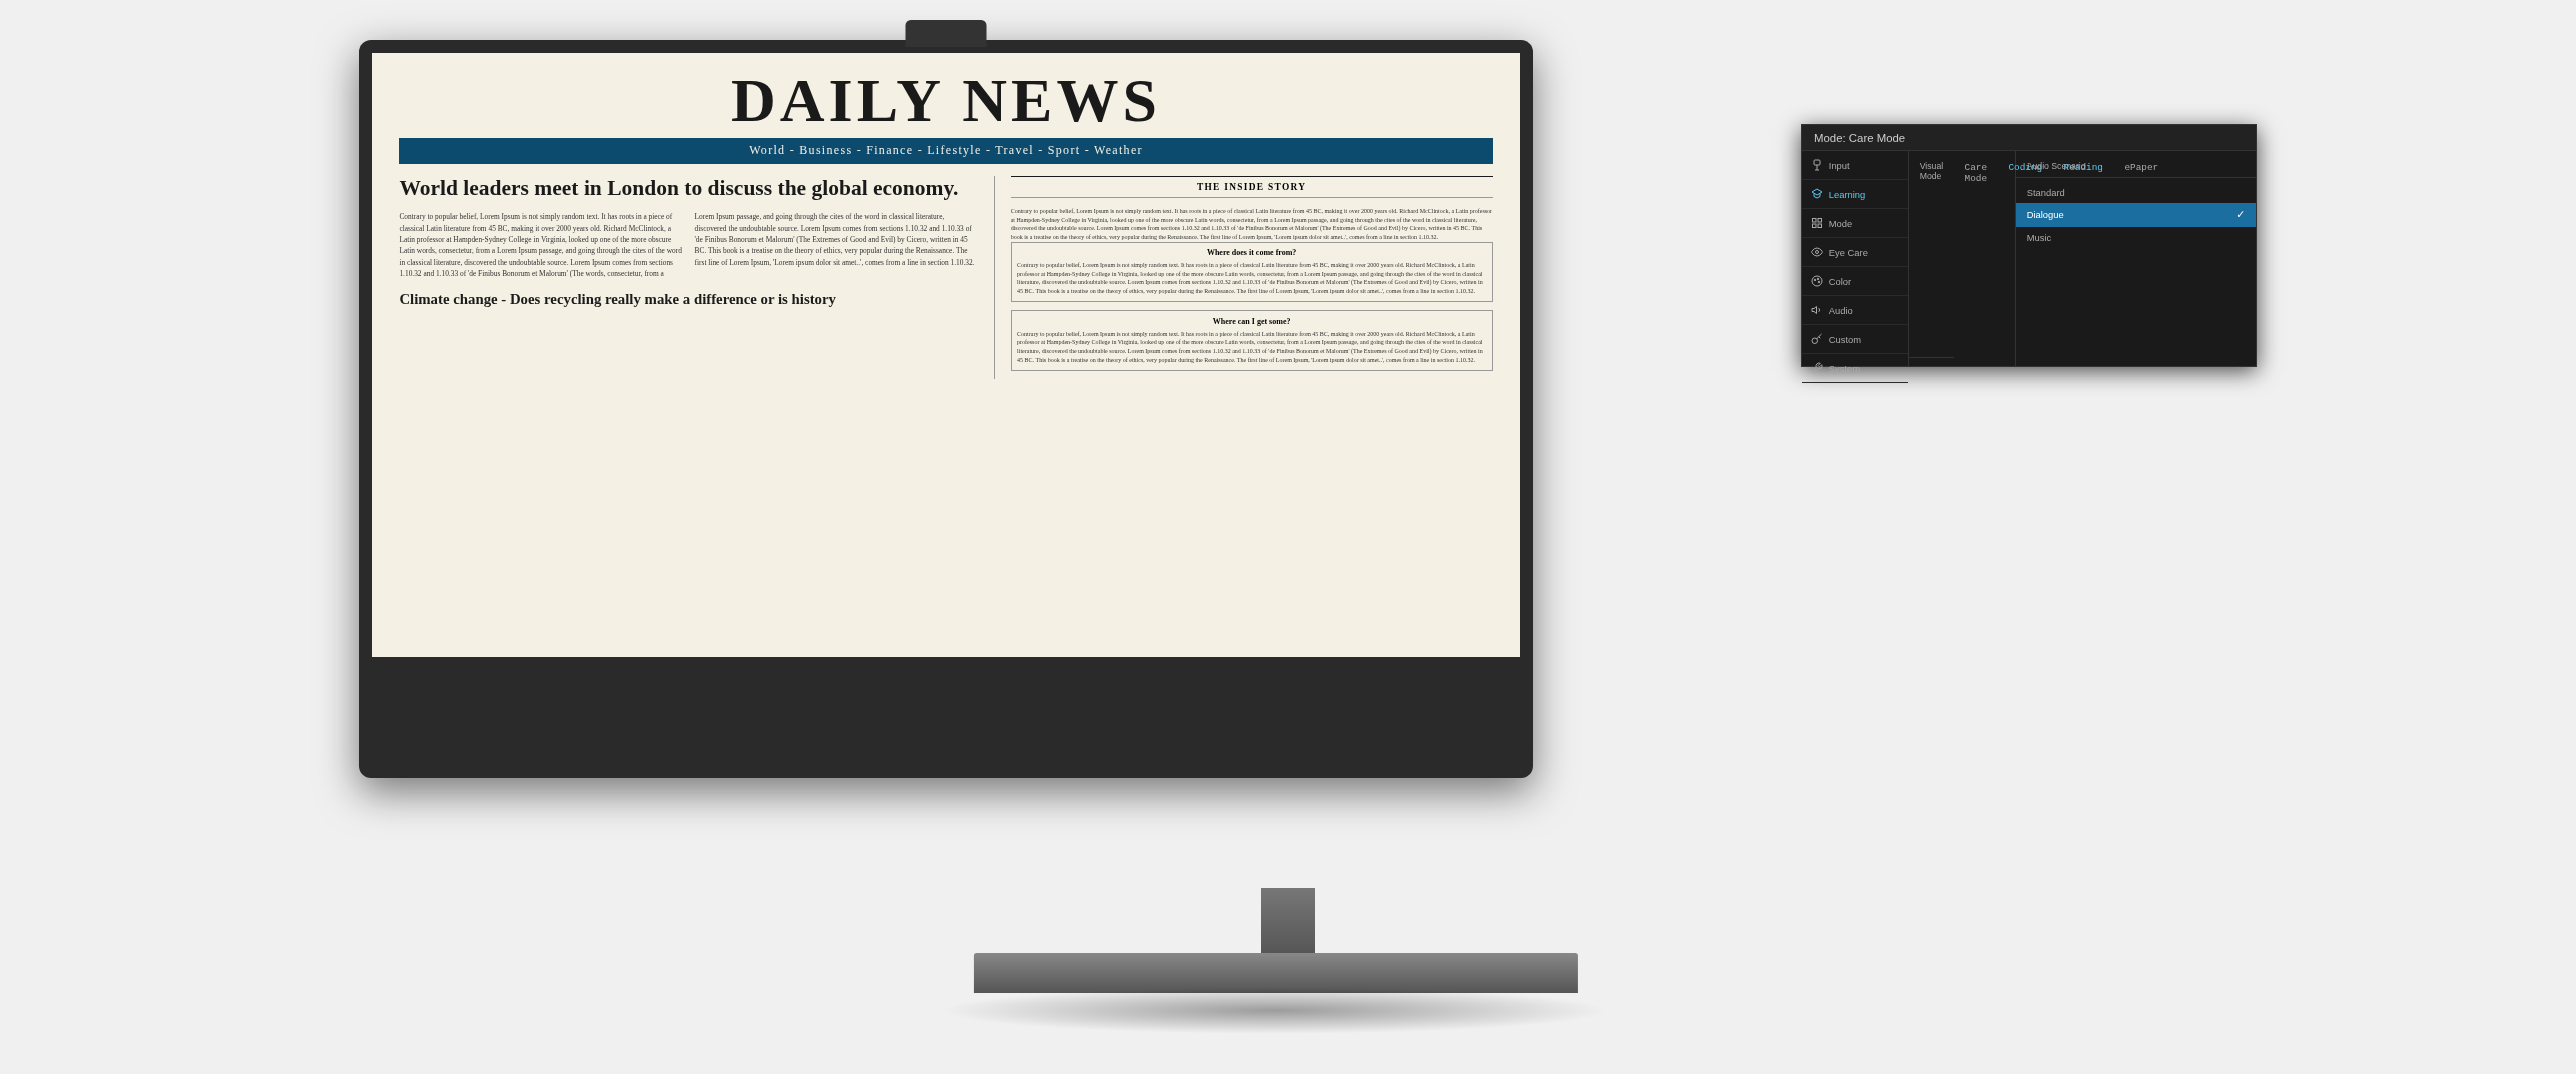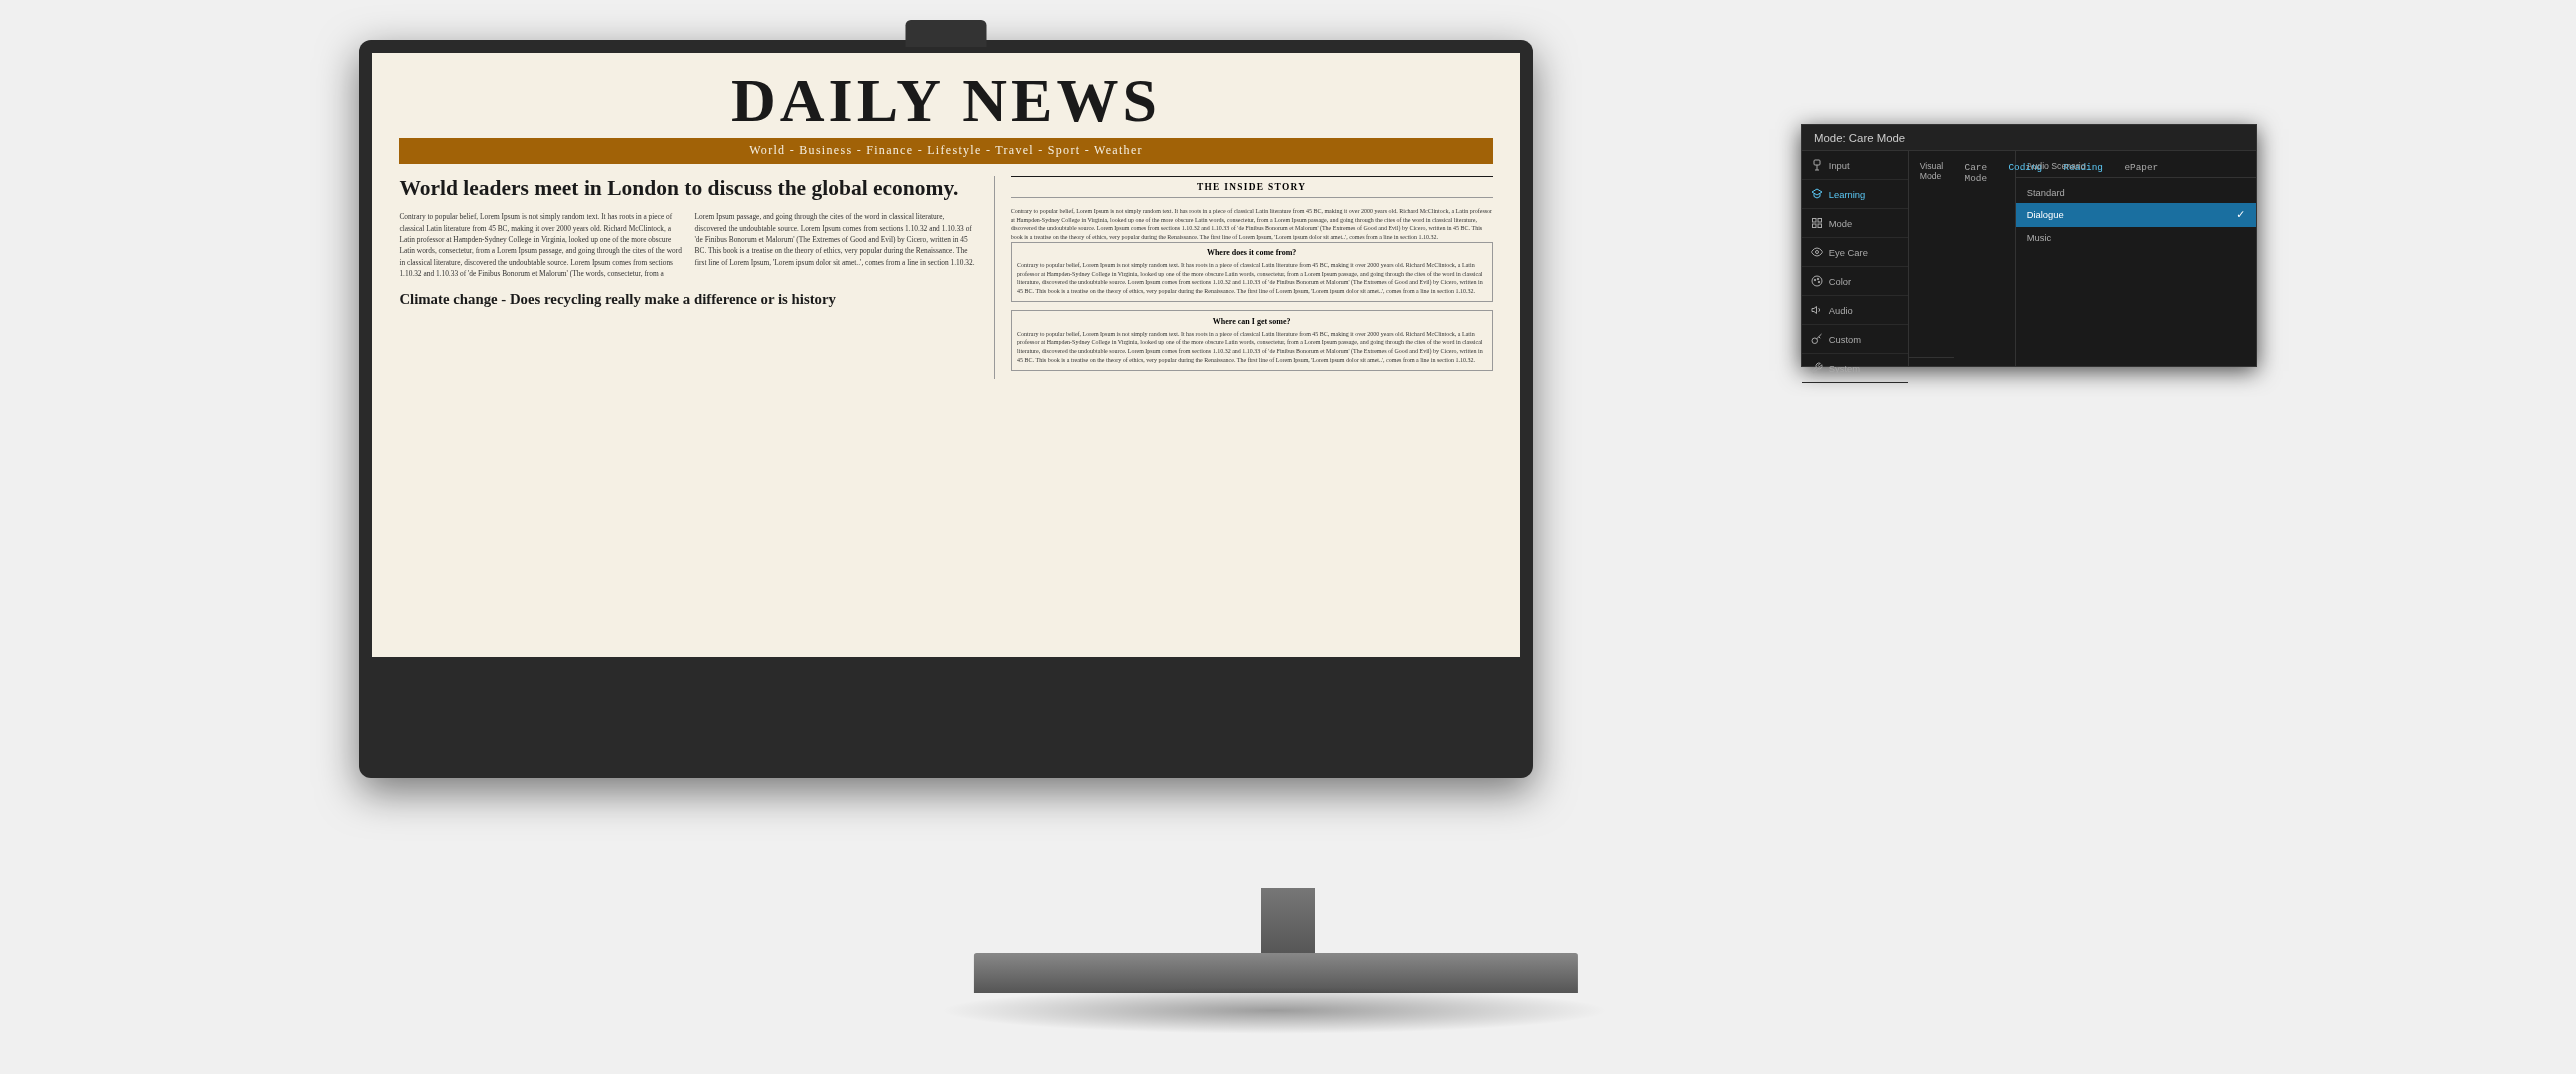--- a/index.html
+++ b/index.html
@@ -74,21 +74,21 @@
       font-weight: 900;
       text-align: center;
       color: #1a1a1a;
       letter-spacing: 4px;
       line-height: 1;
       margin-bottom: 6.7px;
       font-family: 'Times New Roman', Georgia, serif;
     }
 
     .paper-nav {
-      background: #a16207;
+      background: #0c4a6e;
       color: #f5f0e4;
       text-align: center;
       padding: 5.4px 0;
       font-size: 12px;
       letter-spacing: 1.3px;
       margin-bottom: 12px;
     }
 
     .paper-columns {
       display: flex;

